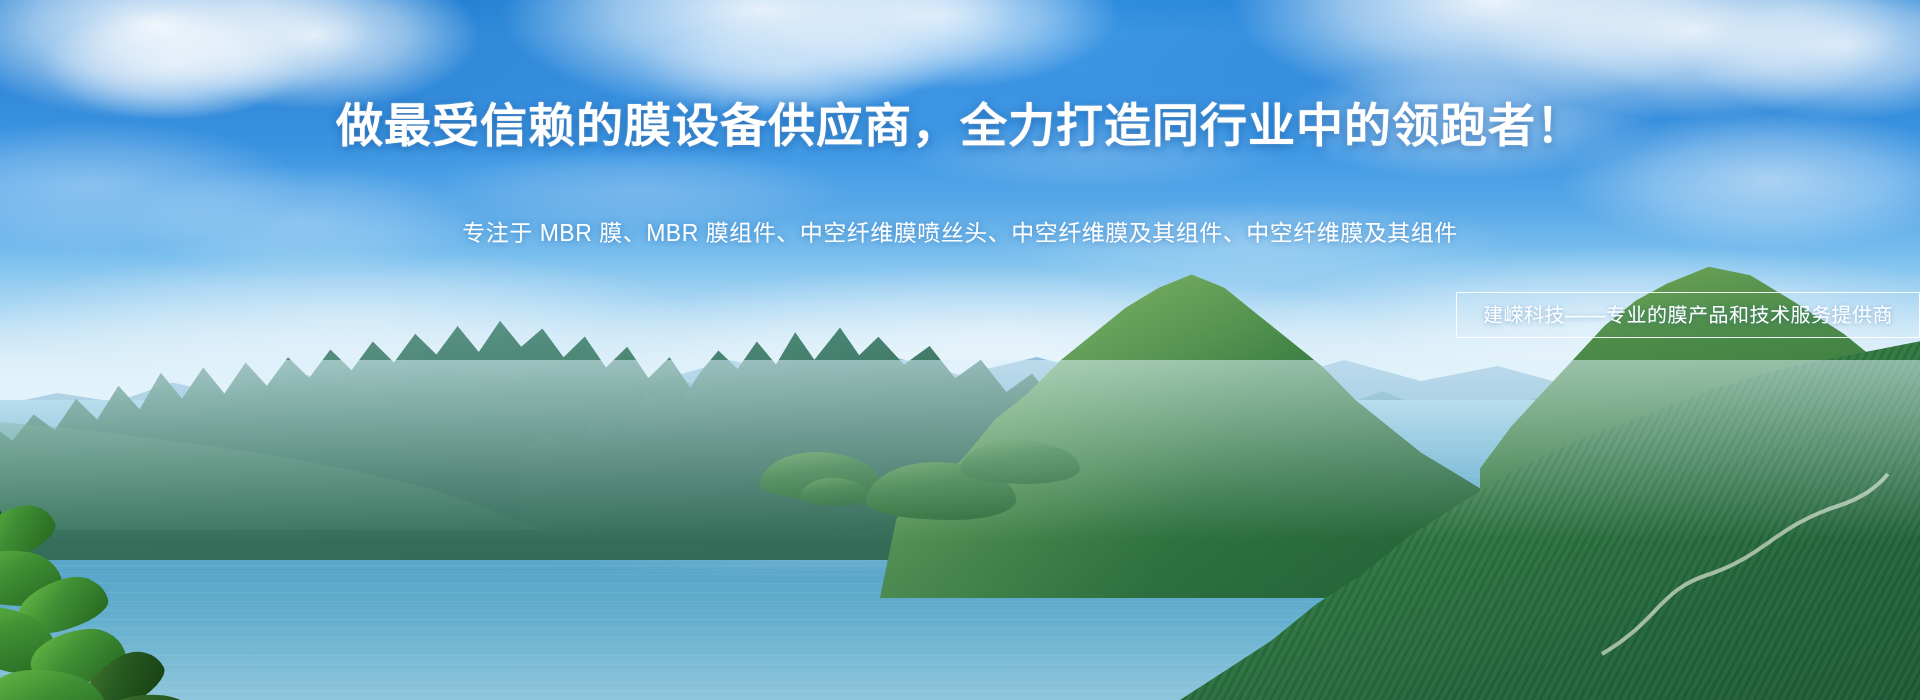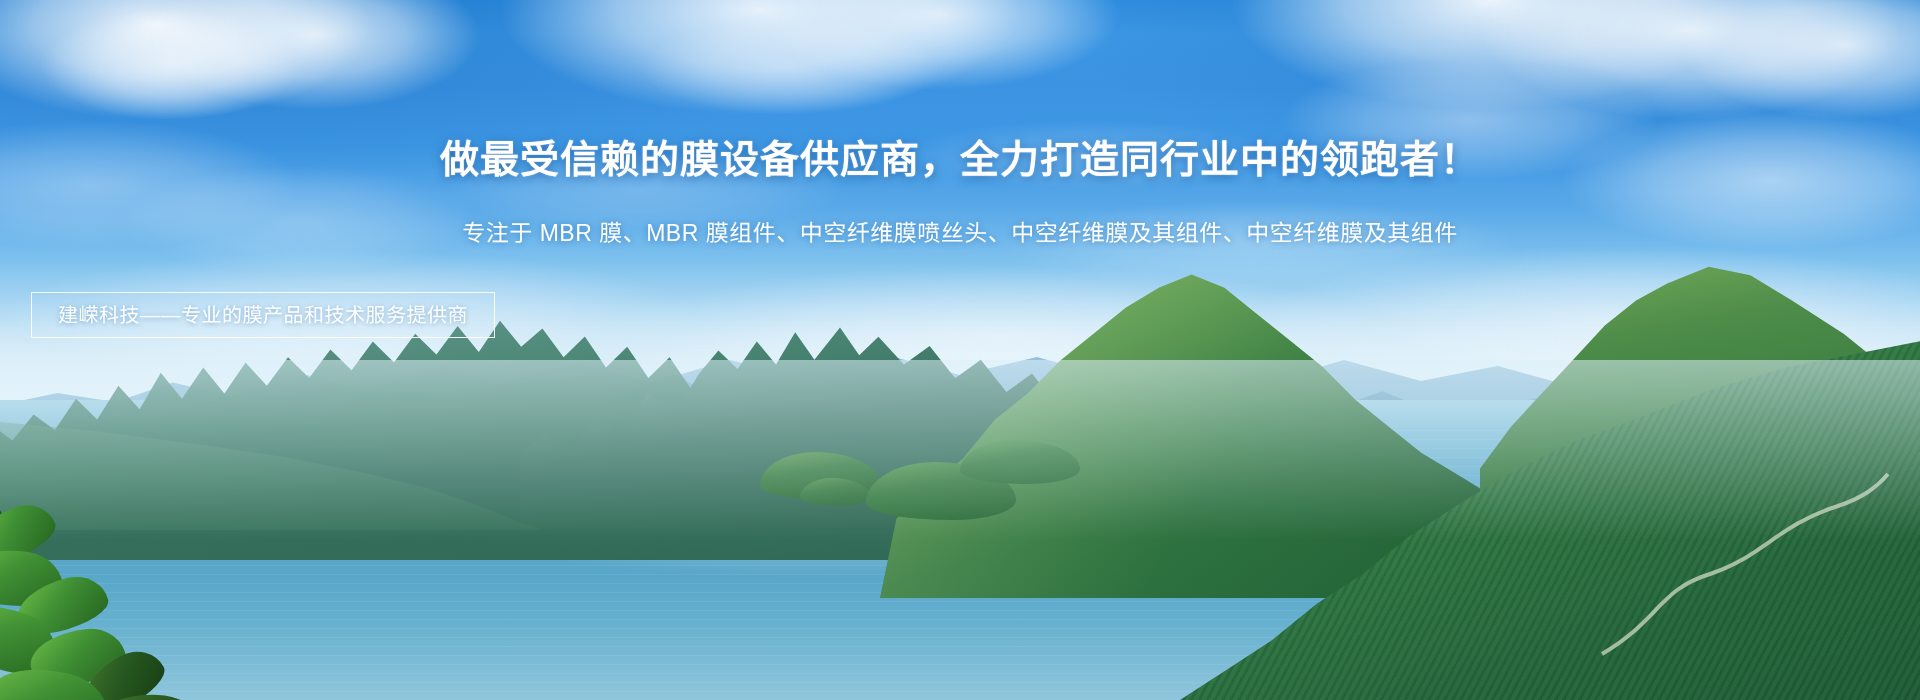--- a/index.html
+++ b/index.html
@@ -237,42 +237,41 @@
   .leaf-dark { filter:brightness(.62); }
 
   
   .caption {
     position:absolute; left:0; top:0; width:1920px; height:700px;
     pointer-events:none;
   }
   .headline {
     position:absolute; left:0; top:100px; width:1920px;
     text-align:center;
-    font-size:39px; line-height:52px;
+    font-size:47px; line-height:52px;
     font-weight:bold;
     color:#ffffff;
     letter-spacing:1px;
     white-space:nowrap;
     text-shadow:0 2px 10px rgba(10,70,140,.55), 0 0 2px rgba(255,255,255,.5);
     pointer-events:auto;
-    margin-top:34px;
   }
   .subhead {
     position:absolute; left:0; top:218px; width:1920px;
     text-align:center;
     font-size:23px; line-height:30px;
     color:#ffffff;
     letter-spacing:.5px;
     white-space:nowrap;
     text-shadow:0 1px 6px rgba(15,80,150,.45);
     pointer-events:auto;
   }
   .tagline-wrap {
     position:absolute; left:0; top:292px; width:1920px;
-    display:flex; justify-content:flex-start;
+    display:flex; justify-content:flex-end;
     pointer-events:auto;
     padding-left:31px;
   }
   .tagline {
     border:1px solid rgba(255,255,255,.92);
     padding:9px 26px;
     font-size:20px; line-height:26px;
     color:#ffffff;
     letter-spacing:.5px;
     white-space:nowrap;

